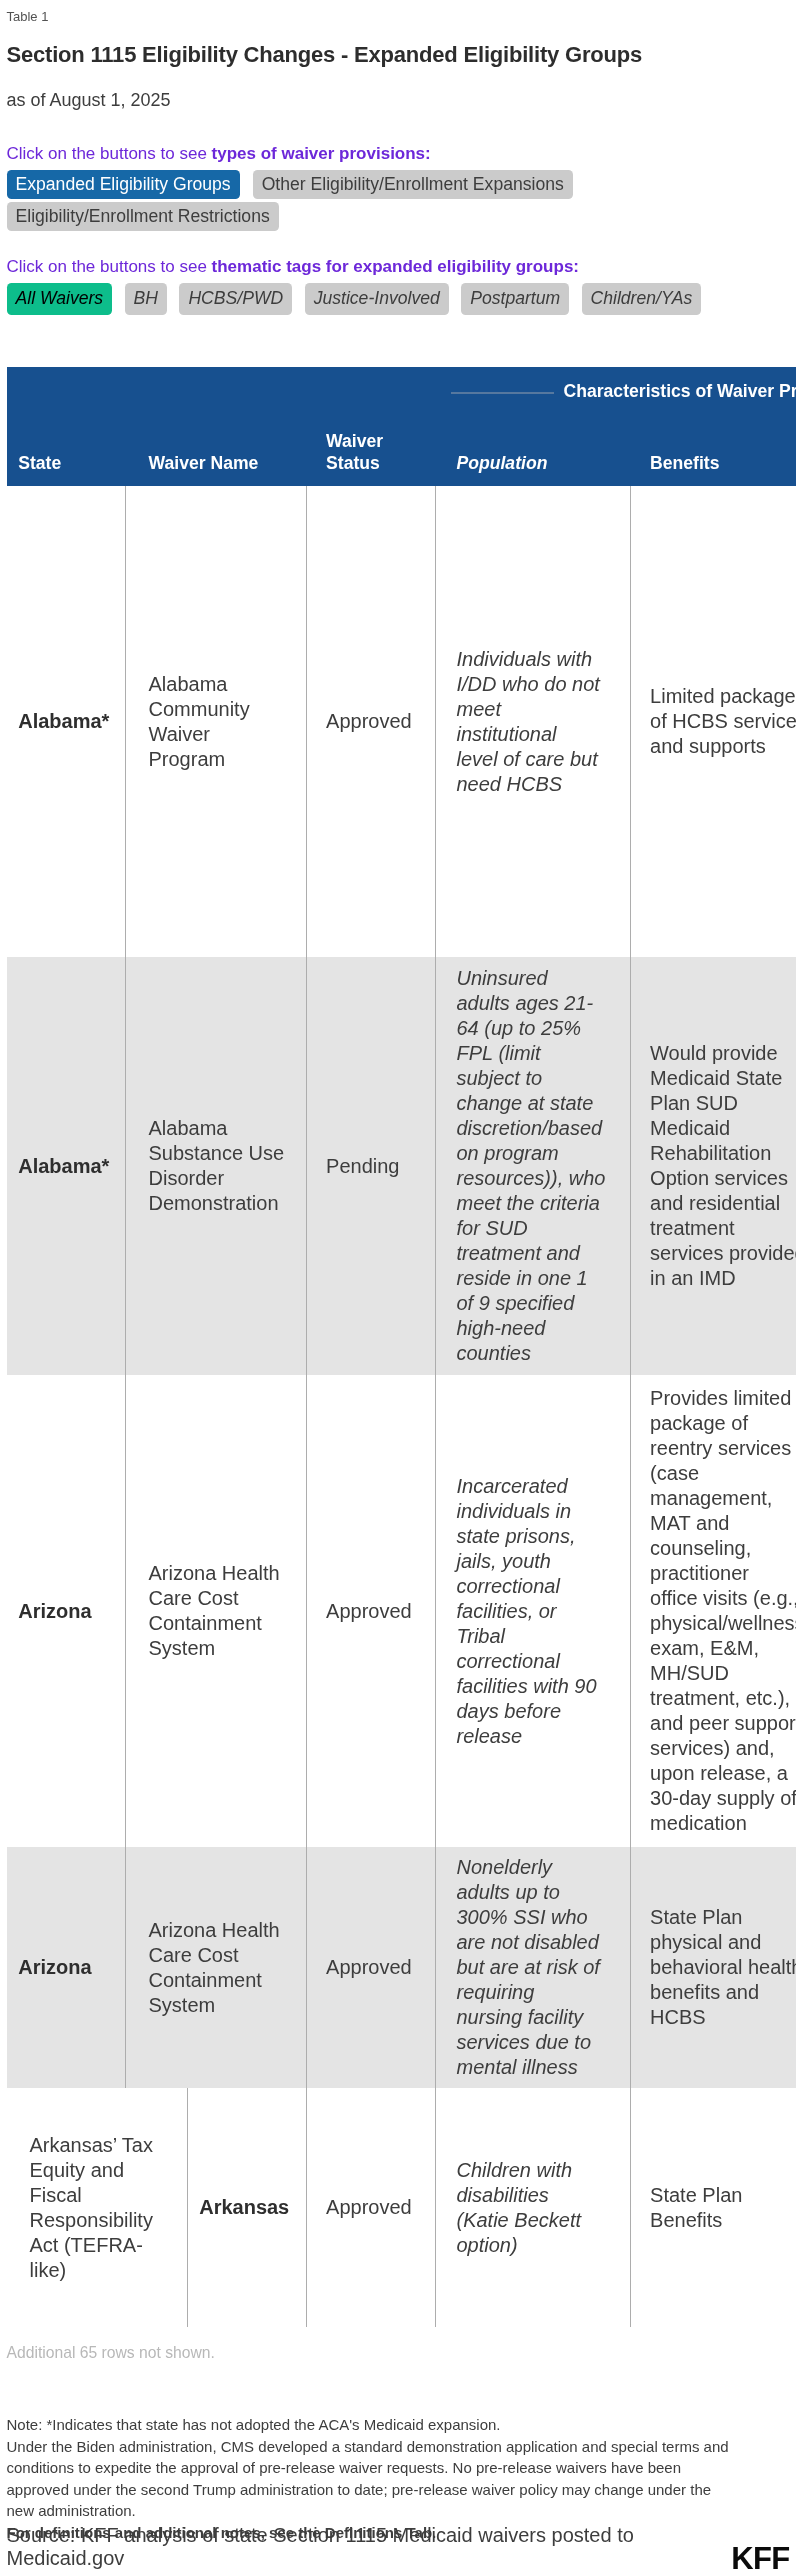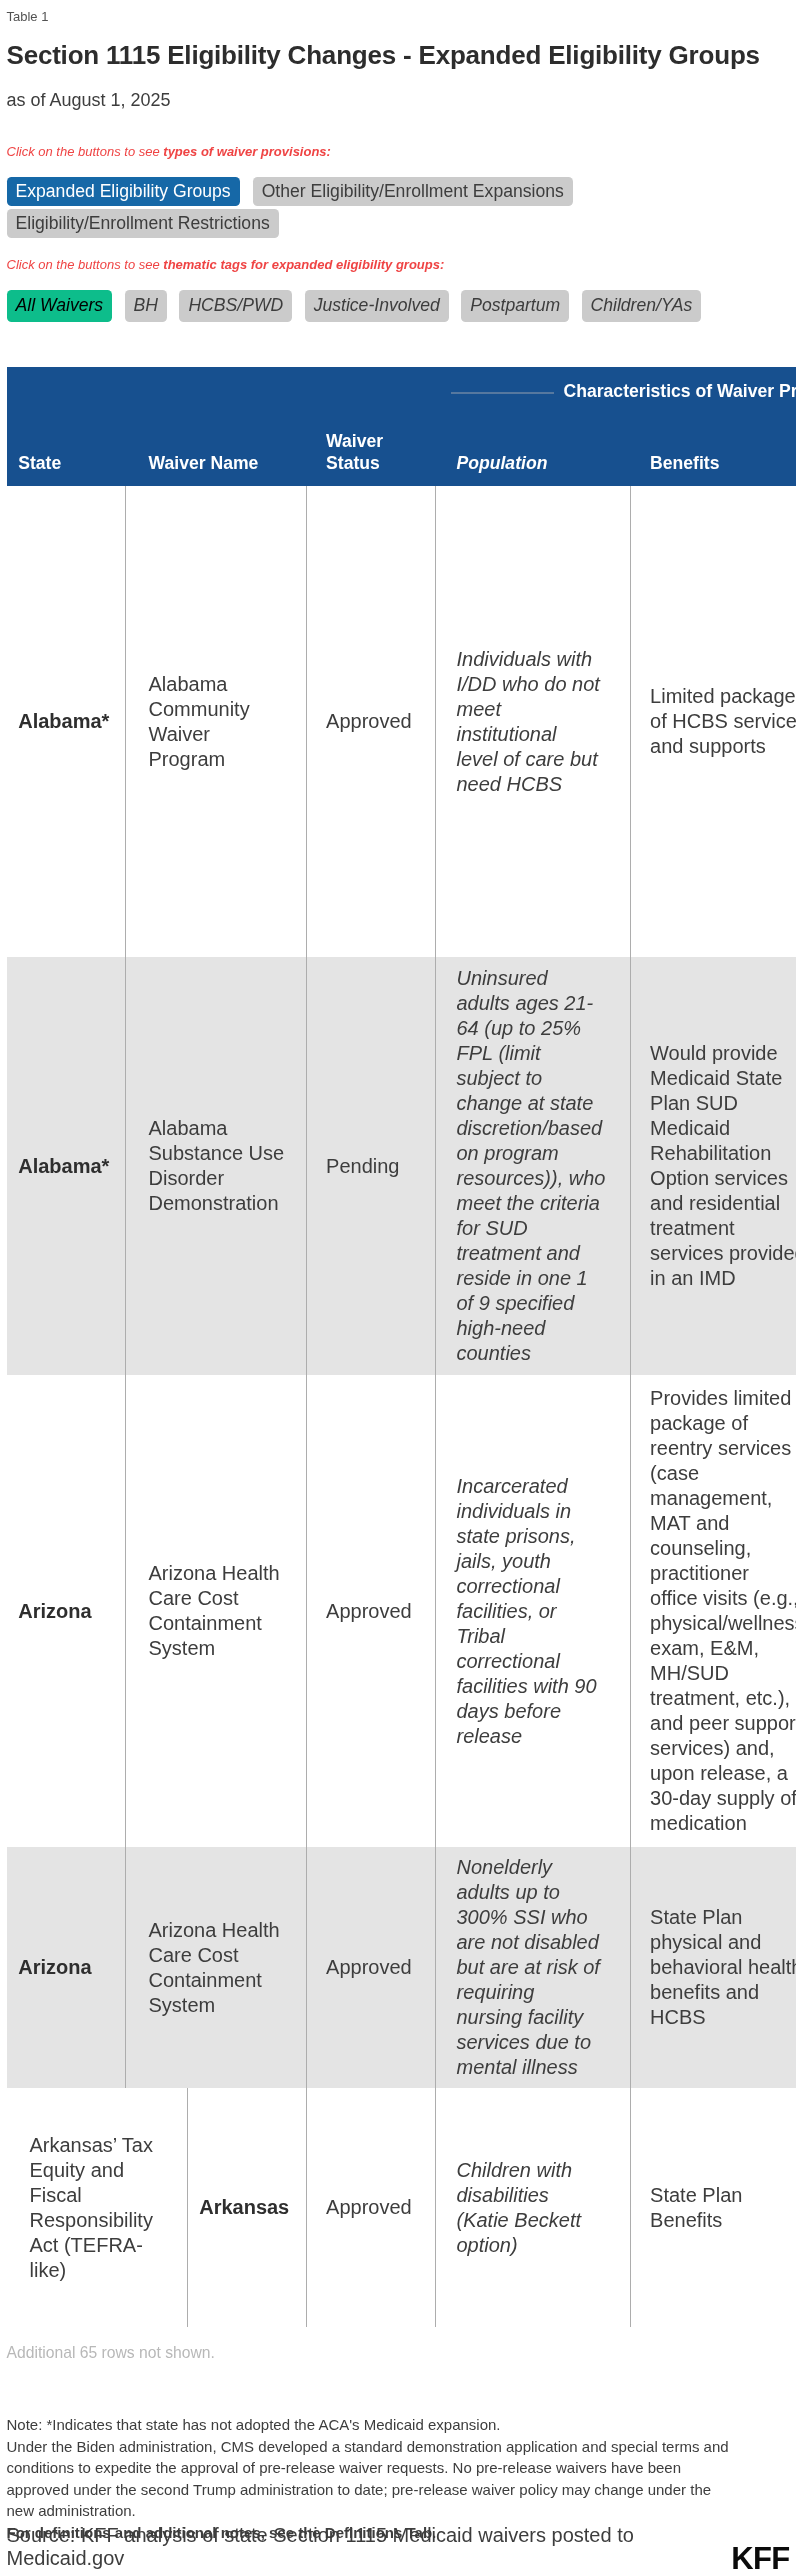--- a/index.html
+++ b/index.html
@@ -2,29 +2,29 @@
 <html style="font-size:10.4px"><head>
 <meta charset="utf-8">
 <style>
   html,body{margin:0;padding:0;background:#ffffff;}
   body{font-family:"Liberation Sans","DejaVu Sans",sans-serif;color:#3d3d3d;}
   #page{position:relative;width:796px;height:2576px;overflow:hidden;background:#fff;}
 
   .abs{position:absolute;left:6.5px;}
 
   .table-label{top:9px;font-size:13px;color:#525252;}
-  .page-title{top:40px;font-size:26px;line-height:30px;font-weight:700;color:#2d2d2d;letter-spacing:-0.2px;}
+  .page-title{top:40px;font-size:22px;line-height:30px;font-weight:700;color:#2d2d2d;letter-spacing:-0.2px;}
   .subtitle{top:90px;font-size:18px;color:#3d3d3d;}
 
-  .intro{font-style:italic;font-size:13px;color:#ef4444;}
+  .intro{font-size:17px;color:#6d28d9;}
   .intro b{font-weight:700;}
   .intro1{top:144px;}
   .intro2{top:257px;}
 
-  .btnrow{display:flex;margin-top:7px;}
+  .btnrow{display:flex;}
   .btnrow1{top:170px;}
   .btnrow2{top:202px;}
   .btnrow3{top:283px;}
   .btn{display:inline-block;padding:3.9px 9px;margin-right:13px;font-size:17.6px;line-height:21.5px;
        border-radius:4.6px;background:#cbcbcb;color:#3d3d3d;cursor:pointer;white-space:nowrap;}
   .btn.blue{background:#1668a7;color:#ffffff;}
   .btn.green{background:#0dbd8b;color:#000000;}
   .btn.tag{font-style:italic;padding:5.2px 9px;margin-right:12.4px;}
 
   

